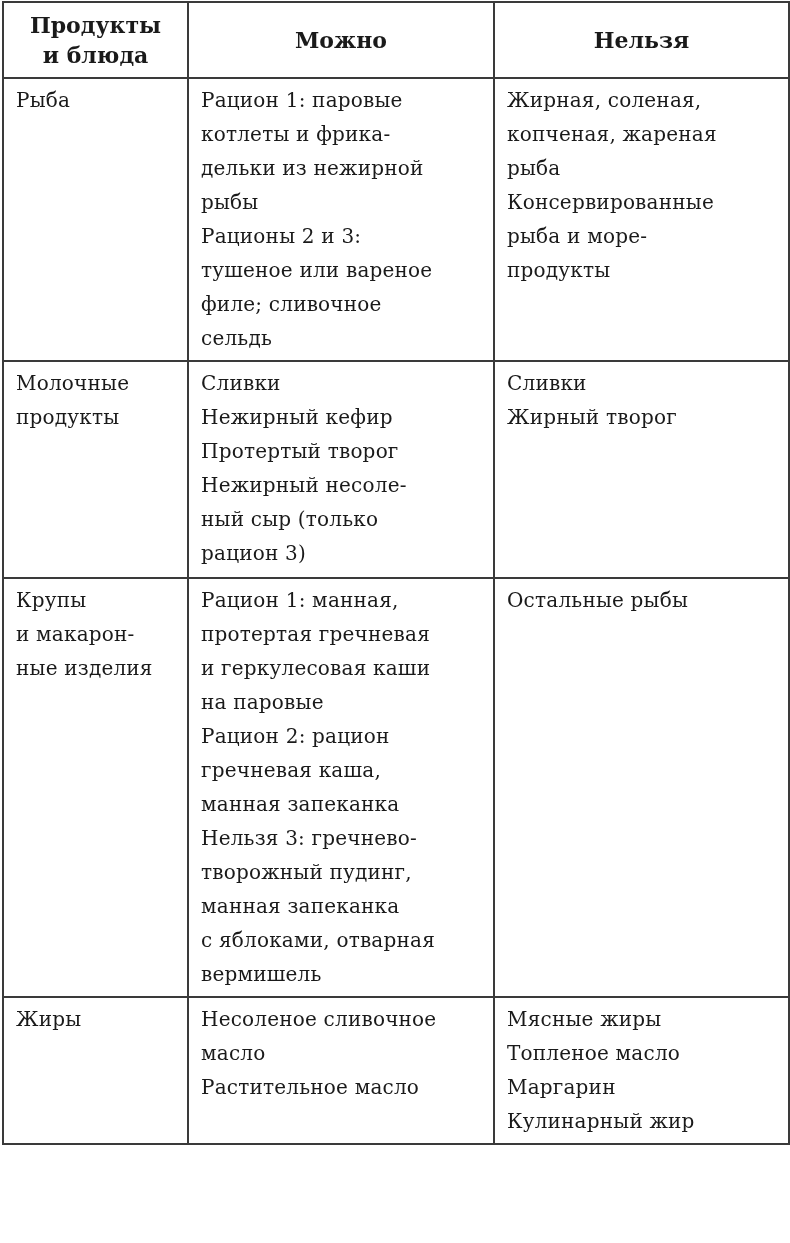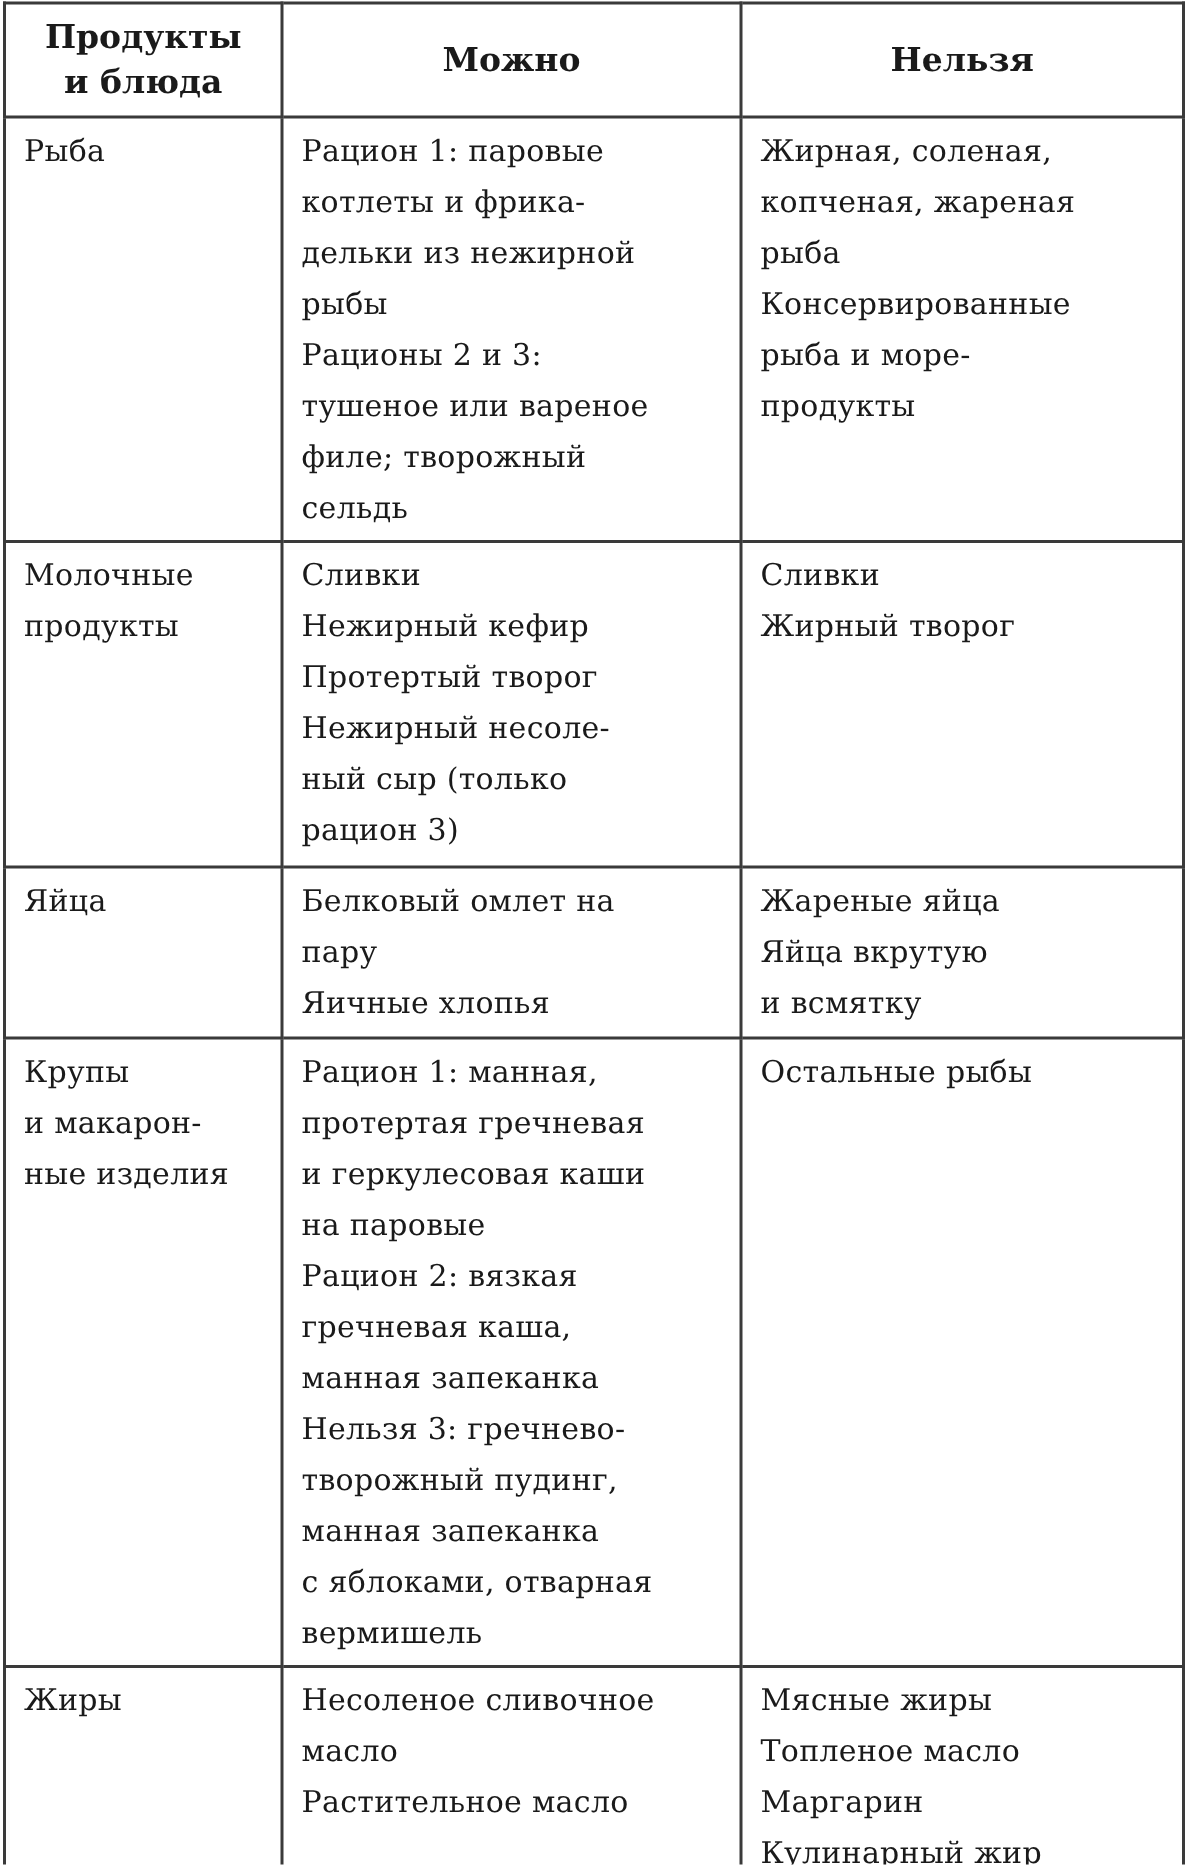--- a/index.html
+++ b/index.html
@@ -82,21 +82,21 @@
       <td>
         <span class="line">Рыба</span>
       </td>
       <td>
         <span class="line">Рацион 1: паровые</span>
         <span class="line">котлеты и фрика-</span>
         <span class="line">дельки из нежирной</span>
         <span class="line">рыбы</span>
         <span class="line">Рационы 2 и 3:</span>
         <span class="line">тушеное или вареное</span>
-        <span class="line">филе; творожный</span>
+        <span class="line">филе; сливочное</span>
         <span class="line">сельдь</span>
       </td>
       <td>
         <span class="line">Жирная, соленая,</span>
         <span class="line">копченая, жареная</span>
         <span class="line">рыба</span>
         <span class="line">Консервированные</span>
         <span class="line">рыба и море-</span>
         <span class="line">продукты</span>
       </td>
@@ -114,48 +114,33 @@
         <span class="line">Нежирный несоле-</span>
         <span class="line">ный сыр (только</span>
         <span class="line">рацион 3)</span>
       </td>
       <td>
         <span class="line">Сливки</span>
         <span class="line">Жирный творог</span>
       </td>
     </tr>
 
-    <tr class="r-eggs">
-      <td>
-        <span class="line">Яйца</span>
-      </td>
-      <td>
-        <span class="line">Белковый омлет на</span>
-        <span class="line">пару</span>
-        <span class="line">Яичные хлопья</span>
-      </td>
-      <td>
-        <span class="line">Жареные яйца</span>
-        <span class="line">Яйца вкрутую</span>
-        <span class="line">и всмятку</span>
-      </td>
-    </tr>
 
     <tr class="r-grains">
       <td>
         <span class="line">Крупы</span>
         <span class="line">и макарон-</span>
         <span class="line">ные изделия</span>
       </td>
       <td>
         <span class="line">Рацион 1: манная,</span>
         <span class="line">протертая гречневая</span>
         <span class="line">и геркулесовая каши</span>
         <span class="line">на паровые</span>
-        <span class="line">Рацион 2: вязкая</span>
+        <span class="line">Рацион 2: рацион</span>
         <span class="line">гречневая каша,</span>
         <span class="line">манная запеканка</span>
         <span class="line">Нельзя 3: гречнево-</span>
         <span class="line">творожный пудинг,</span>
         <span class="line">манная запеканка</span>
         <span class="line">с яблоками, отварная</span>
         <span class="line">вермишель</span>
       </td>
       <td>
         <span class="line">Остальные рыбы</span>

